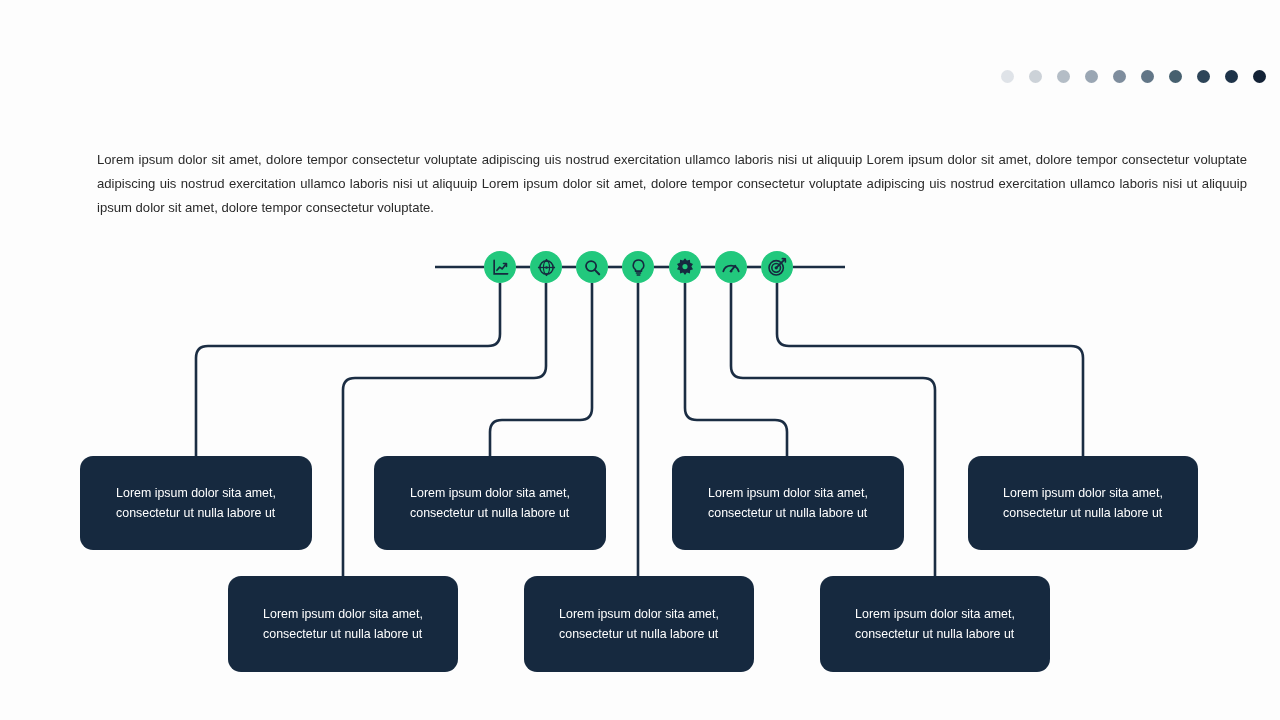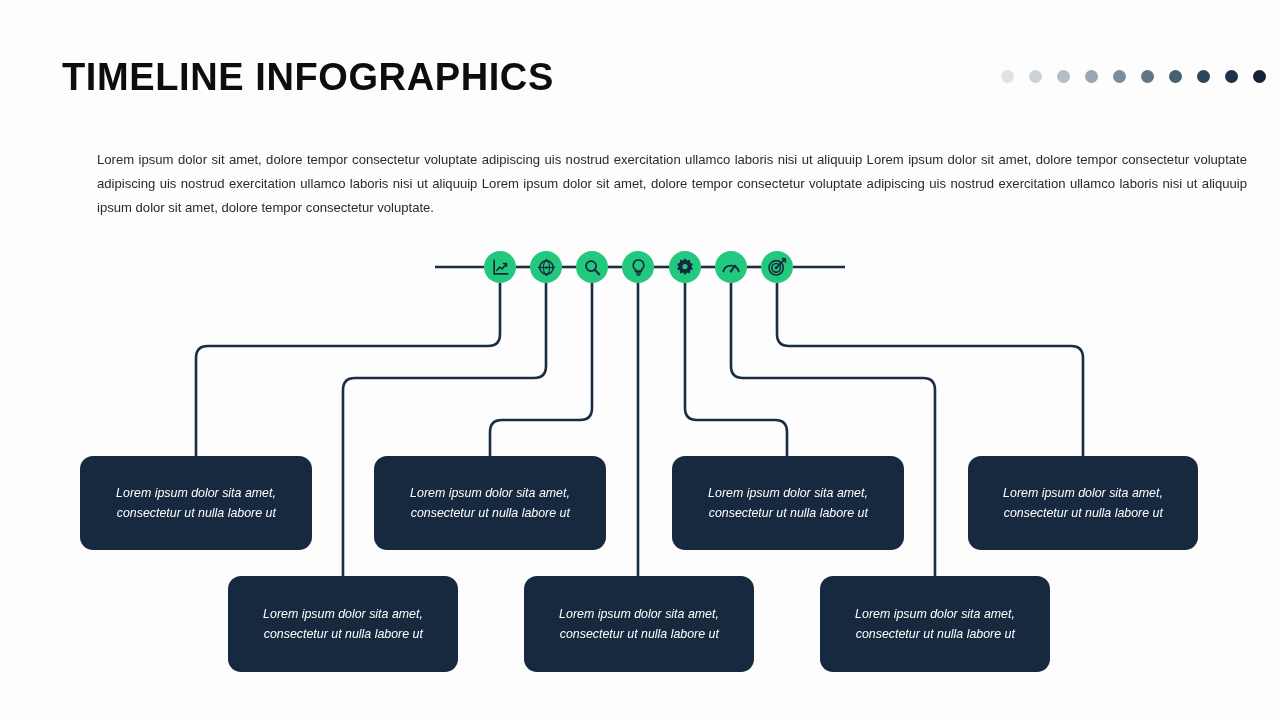--- a/index.html
+++ b/index.html
@@ -100,31 +100,29 @@
     box-sizing: border-box;
     display: flex;
     align-items: center;
     justify-content: center;
     padding: 10px 16px;
   }
   .card-text {
     color: #ffffff;
     font-size: 12.4px;
     line-height: 20px;
-    text-align: right;
+    text-align: left;
     white-space: pre-line;
-    font-style: italic;
   }
 </style>
 </head>
 <body>
 
 <div class="slide">
 
-  <div class="page-title">TIMELINE INFOGRAPHICS</div>
 
   <div class="progress-dots" id="progress-dots">
       <span class="dot" style="background: rgb(223, 227, 232);"></span>
       <span class="dot" style="background: rgb(204, 210, 216);"></span>
       <span class="dot" style="background: rgb(180, 189, 198);"></span>
       <span class="dot" style="background: rgb(154, 166, 179);"></span>
       <span class="dot" style="background: rgb(126, 141, 157);"></span>
       <span class="dot" style="background: rgb(98, 118, 135);"></span>
       <span class="dot" style="background: rgb(70, 96, 111);"></span>
       <span class="dot" style="background: rgb(45, 69, 88);"></span>

